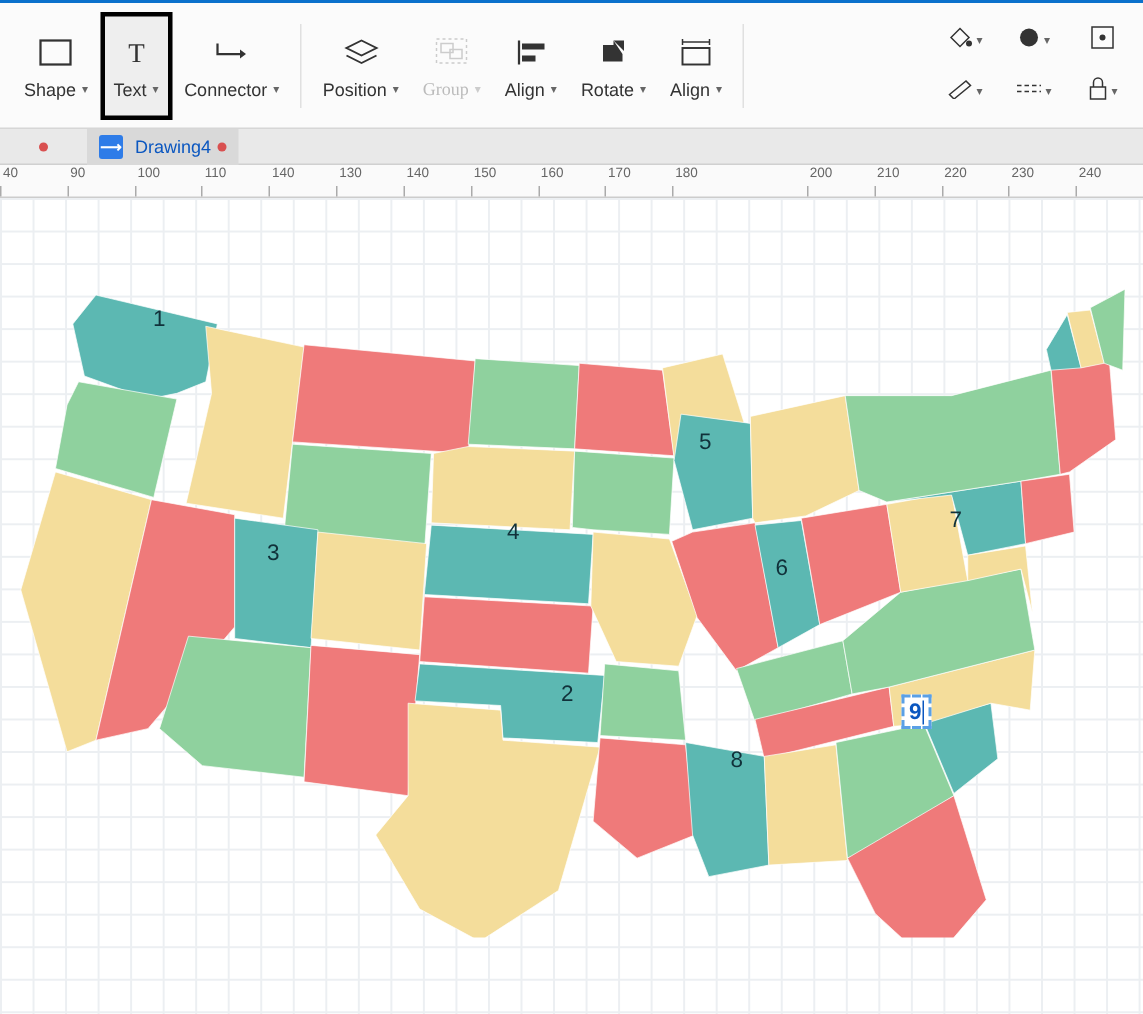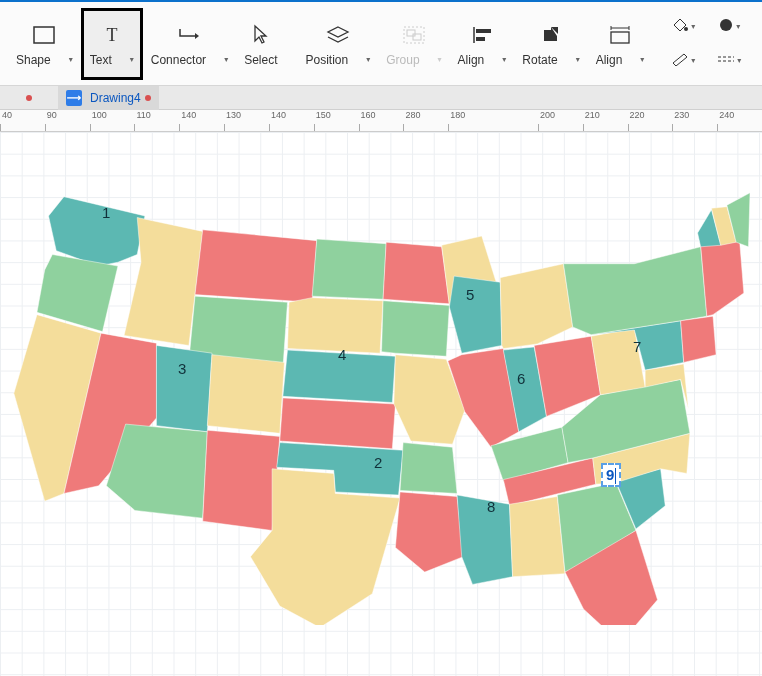--- a/index.html
+++ b/index.html
@@ -46,23 +46,23 @@
     display: flex;
     align-items: center;
     justify-content: center;
   }
   .tool-btn .label {
     margin-top: 4px;
     font-size: 12px;
     color: #333;
     display: flex;
     align-items: center;
-    gap: 16px;
-  }
-  .tool-btn.disabled .label { color: #bbb; }
+    gap: 2px;
+  }
+  .tool-btn.disabled .label { color: #bbb; font-family: Liberation Serif, serif; }
   .highlight {
     border: 3px solid #000;
     background: #eee;
   }
   .dropdown-caret {
     font-size: 8px;
     color: #666;
     margin-left: 2px;
   }
   .tool-sep {
@@ -242,30 +242,20 @@
             <path d="M3 4 L3 11 L18 11" fill="none" stroke="#333" stroke-width="1.5"></path>
             <path d="M18 8 L22 11 L18 14 Z" fill="#333"></path>
           </svg>
       </span>
       <span class="label">
           <span>Connector</span>
           <span class="dropdown-caret">▾</span>
         </span>
     </div>
 
-    <div class="tool-btn">
-      <span class="icon">
-        <svg width="18" height="22">
-            <path d="M3 2 L3 17 L7 13 L10 19 L12 18 L9 12 L14 12 Z" fill="none" stroke="#333" stroke-width="1.3"></path>
-          </svg>
-      </span>
-      <span class="label">
-          <span>Select</span>
-        </span>
-    </div>
   </div>
 
   <div class="tool-sep"></div>
 
   <div class="tool-group">
     <div class="tool-btn">
       <span class="icon">
         <svg width="24" height="20">
             <path d="M12 2 L22 7 L12 12 L2 7 Z" fill="none" stroke="#333" stroke-width="1.3"></path>
             <path d="M2 12 L12 17 L22 12" fill="none" stroke="#333" stroke-width="1.3"></path>
@@ -416,21 +406,21 @@
     <div class="ruler-tick" style="left: 268.941px;">
       <span>140</span>
     </div>
     <div class="ruler-tick" style="left: 313.765px;">
       <span>150</span>
     </div>
     <div class="ruler-tick" style="left: 358.588px;">
       <span>160</span>
     </div>
     <div class="ruler-tick" style="left: 403.412px;">
-      <span>280</span>
+      <span>170</span>
     </div>
     <div class="ruler-tick" style="left: 448.235px;">
       <span>180</span>
     </div>
     <div class="ruler-tick" style="left: 493.059px; margin-top: 40px;">
       <span>190</span>
     </div>
     <div class="ruler-tick" style="left: 537.882px;">
       <span>200</span>
     </div>

